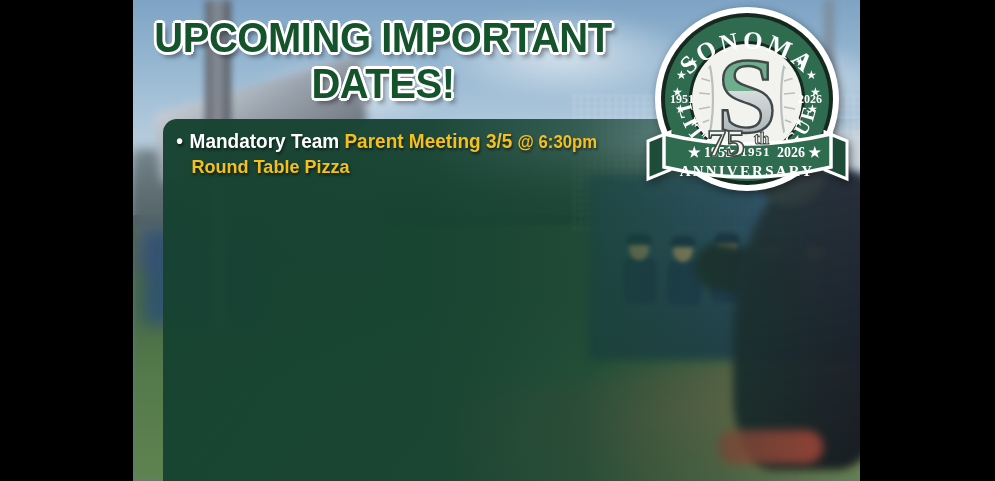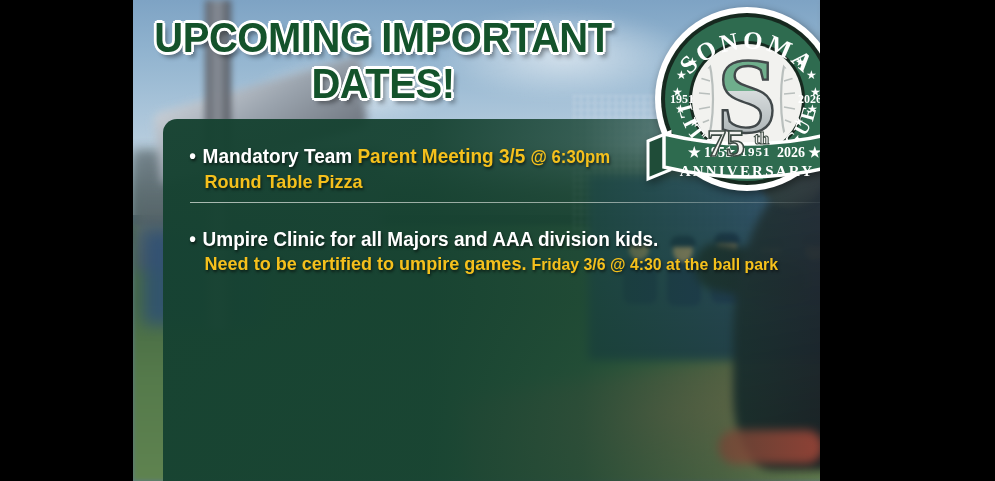--- a/index.html
+++ b/index.html
@@ -2,21 +2,21 @@
 <html><head>
 <meta charset="utf-8">
 <title>Upcoming Important Dates</title>
 <style>
   html,body{margin:0;padding:0;background:#000;}
   body{
     font-family:"Liberation Sans", sans-serif;
     width:995px;height:481px;overflow:hidden;
   }
   #stage{
-    position:relative;width:820px;height:481px;background:#000;overflow:hidden;
+    position:relative;width:995px;height:481px;background:#000;overflow:hidden;
   }
 
   
   #photo{
     position:absolute;left:133px;top:0;width:727px;height:481px;overflow:hidden;
     background:#5c7a8f;
   }
   .ph{position:absolute;}
   
   .sky{
@@ -151,21 +151,21 @@
   }
 
   
   #logo{
     position:absolute;left:640px;top:4px;width:215px;height:190px;z-index:8;
     filter:drop-shadow(2px 3px 4px rgba(0,0,0,.45));
   }
 
   
   #list{position:absolute;left:163px;top:119px;width:700px;z-index:7;}
-  .item{position:relative;padding:25px 0 8px 0;margin-left:13px;}
+  .item{position:relative;padding:10px 0 8px 0;}
   .item + .item .rule{
     position:absolute;left:14px;top:0;width:660px;height:1px;
     background:linear-gradient(90deg,rgba(226,232,226,.72) 0%,rgba(226,232,226,.60) 62%,rgba(226,232,226,0) 100%);
   }
   .line1,.line2{
     font-family:"Liberation Sans", sans-serif;
     font-weight:bold;
     white-space:nowrap;
     text-shadow:1px 2px 3px rgba(0,0,0,.6);
     transform:scaleX(.95);
@@ -317,20 +317,15 @@
       <text x="86" y="152" text-anchor="middle" font-family="Liberation Serif, serif" font-weight="bold" font-size="38" fill="#f2f2ef" stroke="#3c4a43" stroke-width="1.6">75</text>
       <text x="114" y="140" font-family="Liberation Serif, serif" font-weight="bold" font-size="17" fill="#f2f2ef" stroke="#3c4a43" stroke-width="1">th</text>
     </svg>
   </div>
 
   <div id="list">
       <div class="item">
         <div class="line1"><span class="bullet">•</span><span class="w">Mandatory Team </span><span class="y">Parent Meeting 3/5 </span><span class="y sm">@ 6:30pm</span></div>
         <div class="line2"><span class="y">Round Table Pizza</span></div>
       </div>
-      <div class="item">
-        <div class="rule"></div>
-        <div class="line1"><span class="bullet">•</span><span class="w">Umpire Clinic for all Majors and AAA division kids.</span></div>
-        <div class="line2"><span class="y">Need to be certified to umpire games. </span><span class="y sm">Friday 3/6 </span><span class="y sm">@ 4:30 </span><span class="y sm">at the ball park</span></div>
-      </div>
     </div>
 
 </div>
 
 </body></html>

